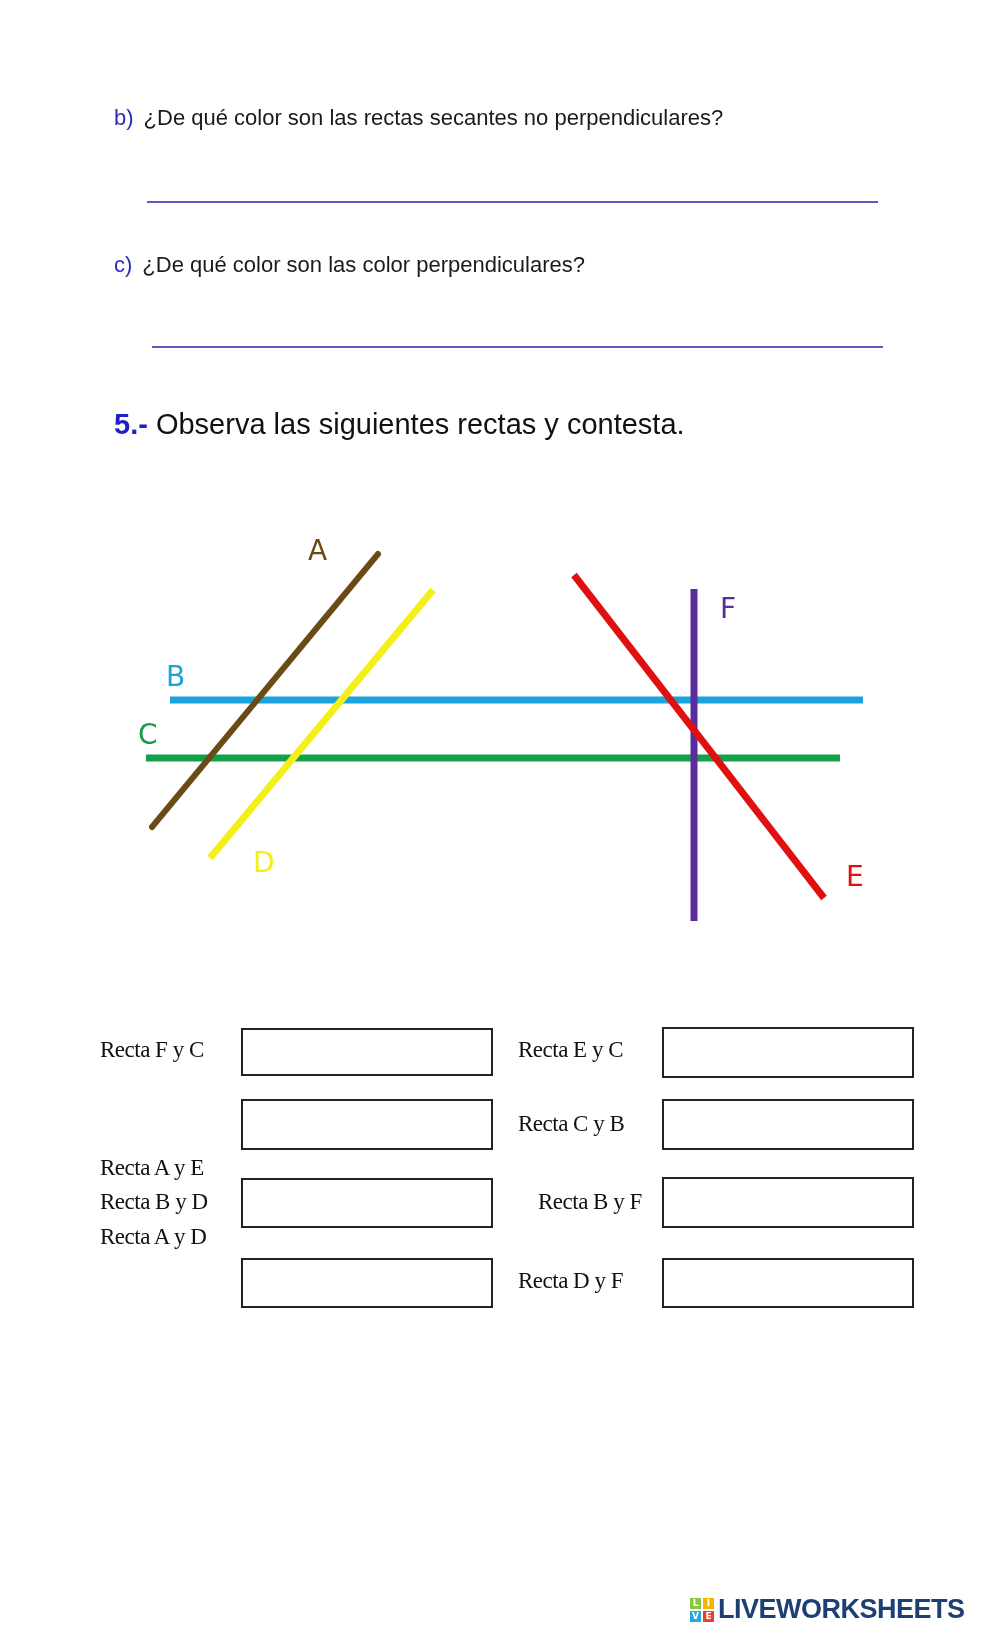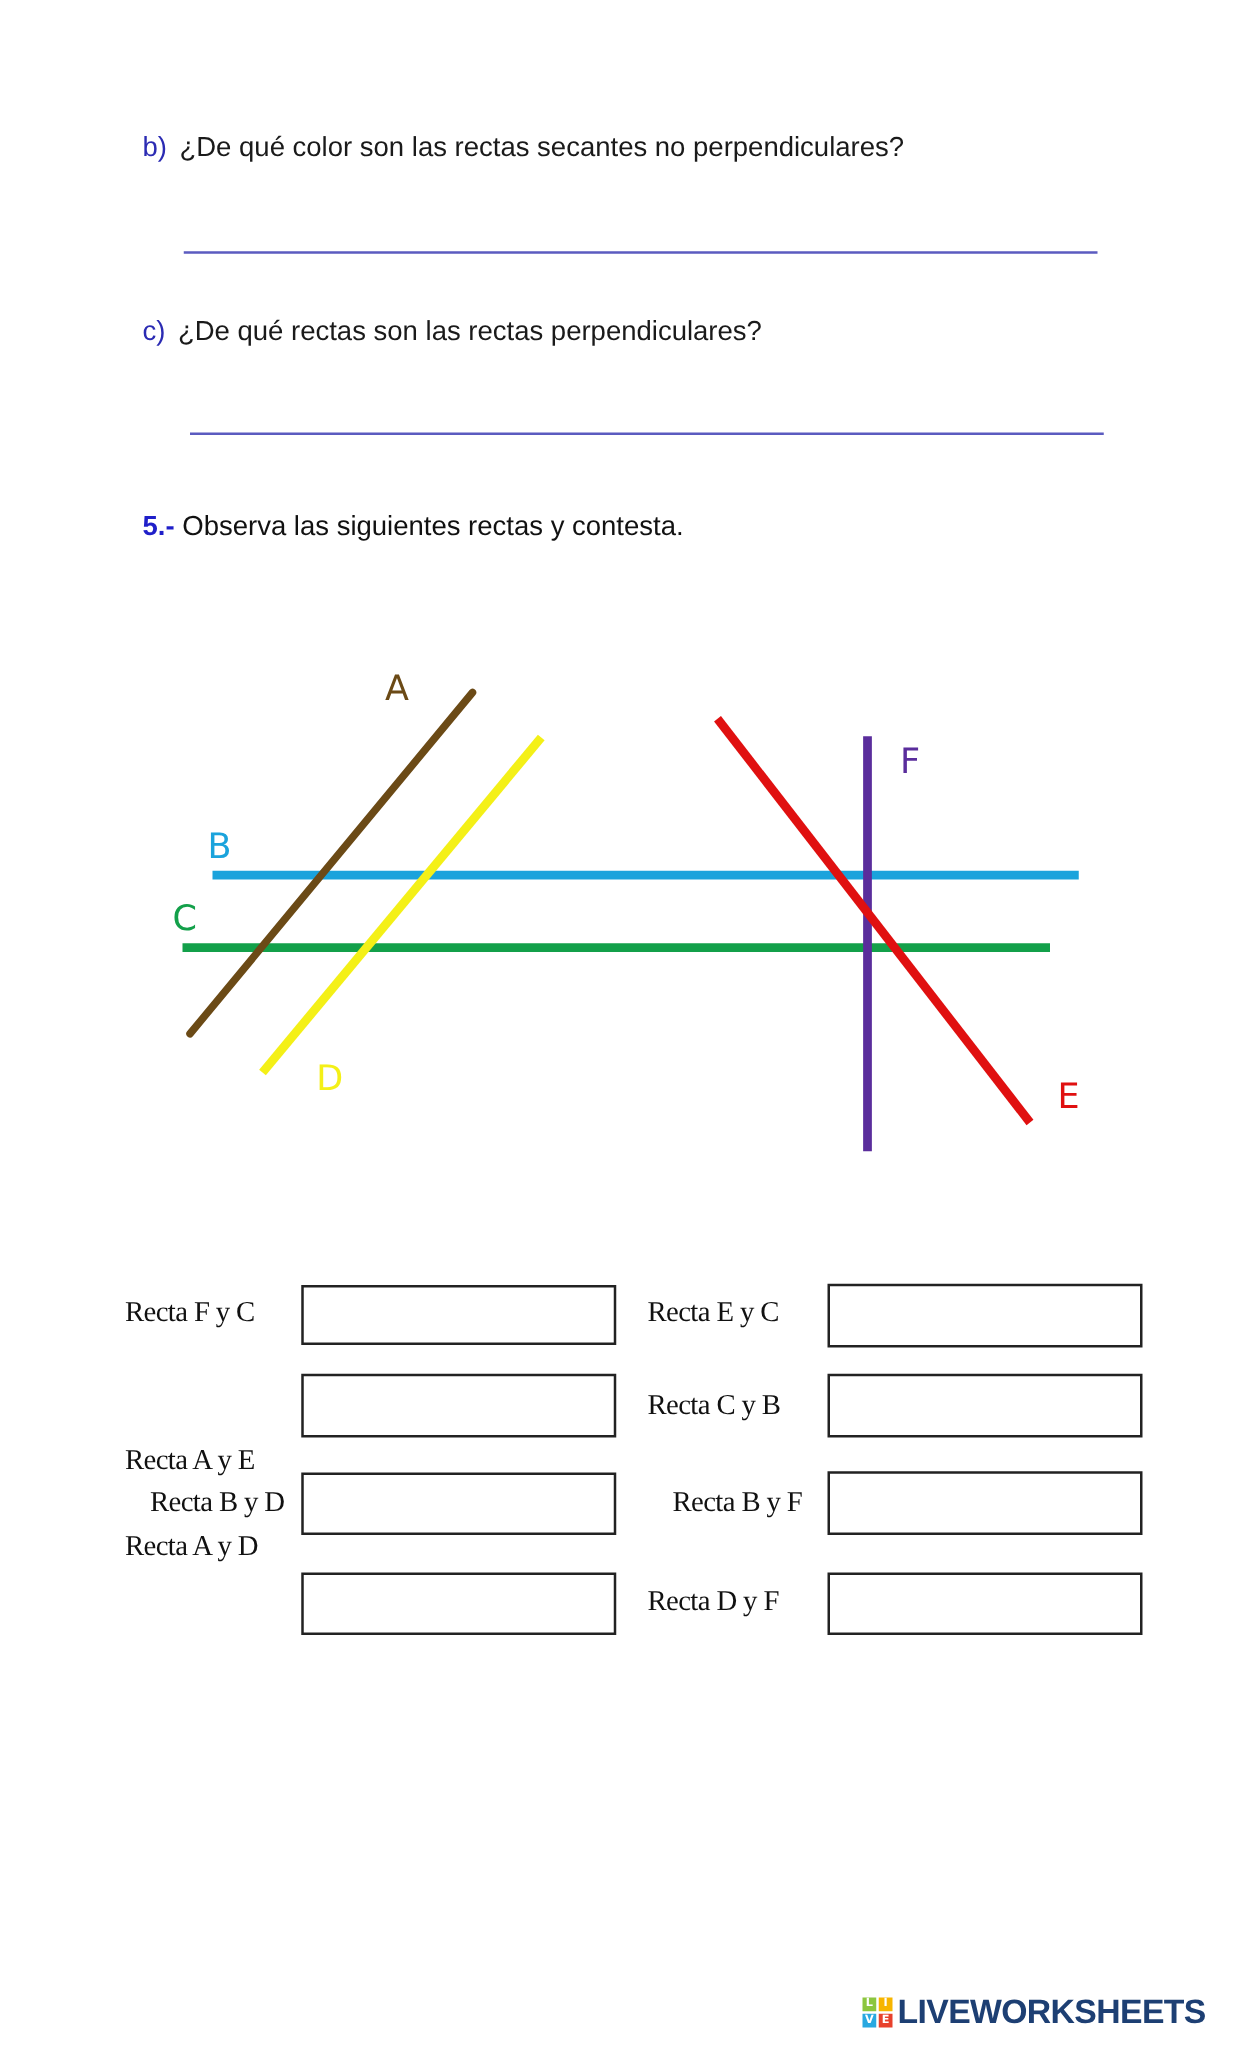--- a/index.html
+++ b/index.html
@@ -1,40 +1,40 @@
 <!DOCTYPE html>
 <html><head>
 <meta charset="utf-8">
 <style>
   html, body { margin:0; padding:0; background:#ffffff; }
   body { width:1000px; height:1643px; position:relative; overflow:hidden; font-family:"Liberation Sans", sans-serif; }
   .q { position:absolute; left:114px; font-size:22px; color:#1a1a1a; font-family:"Liberation Sans", sans-serif; white-space:nowrap; }
   .q .letter { color:#2b2bb3; margin-right:10px; }
   .answer-line { position:absolute; height:2px; background:#5b5bc0; }
-  .heading { position:absolute; left:114px; top:408px; font-size:22px; color:#111; white-space:nowrap; }
+  .heading { position:absolute; left:114px; top:408px; font-size:29px; color:#111; white-space:nowrap; }
   .heading .num { color:#1f1fc9; font-weight:bold; }
   svg.figure { position:absolute; left:0; top:0; }
   .lbl { font-family:"DejaVu Sans", sans-serif; font-size:28px; }
   .row-label { position:absolute; font-family:Liberation Serif, serif; font-size:23px; color:#111; white-space:nowrap; letter-spacing:-0.5px; }
   .answer-box { position:absolute; width:252px; height:48px; border:2px solid #222; background:#fff; box-sizing:border-box; }
   .logo { position:absolute; left:690px; top:1594px; display:flex; align-items:center; }
   .logo-mark { display:grid; grid-template-columns:11px 11px; grid-template-rows:11px 11px; gap:2px; margin-right:4px; }
   .logo-mark span { display:block; font-size:9px; color:#fff; text-align:center; line-height:11px; font-weight:bold; font-family:"DejaVu Sans", sans-serif; }
   .logo-text { font-family:Liberation Sans, sans-serif; font-weight:bold; font-size:27px; color:#1d3f73; letter-spacing:-0.5px; }
 </style>
 </head>
 <body>
 
 <div class="q" style="top:105px;">
   <span class="letter">b)</span><span>¿De qué color son las rectas secantes no perpendiculares?</span>
 </div>
 <div class="answer-line" style="left:147px; top:201px; width:731px;"></div>
 
 <div class="q" style="top:252px;">
-  <span class="letter">c)</span><span>¿De qué rectas son las rectas perpendiculares?</span>
+  <span class="letter">c)</span><span>¿De qué color son las color perpendiculares?</span>
 </div>
 <div class="answer-line" style="left:152px; top:346px; width:731px;"></div>
 
 <div class="heading">
   <span class="num">5.-</span>
   <span>Observa las siguientes rectas y contesta.</span>
 </div>
 
 <svg class="figure" width="1000" height="1000" viewBox="0 0 1000 1000">
 
@@ -57,21 +57,21 @@
   <text class="lbl" x="846" y="886" fill="#e01010">E</text>
   <text class="lbl" x="720" y="618" fill="#5a2d9c">F</text>
 </svg>
 
 <div class="row-label" style="left:100px; top:1037px;">Recta F y C</div>
 <div class="answer-box" style="left:241px; top:1028px;"></div>
 
 <div class="row-label" style="left:100px; top:1111px;margin-top:44px;">Recta A y E</div>
 <div class="answer-box" style="left:241px; top:1099px; height:51px;"></div>
 
-<div class="row-label" style="left:100px; top:1189px;margin-left:20px;">Recta B y D</div>
+<div class="row-label" style="left:100px; top:1189px;">Recta B y D</div>
 <div class="answer-box" style="left:241px; top:1178px; height:50px;"></div>
 
 <div class="row-label" style="left:100px; top:1224px;">Recta A y D</div>
 <div class="answer-box" style="left:241px; top:1258px; height:50px;"></div>
 
 <div class="row-label" style="left:518px; top:1037px;">Recta E y C</div>
 <div class="answer-box" style="left:662px; top:1027px; height:51px;"></div>
 
 <div class="row-label" style="left:518px; top:1111px;text-align:right;">Recta C y B</div>
 <div class="answer-box" style="left:662px; top:1099px; height:51px;"></div>

